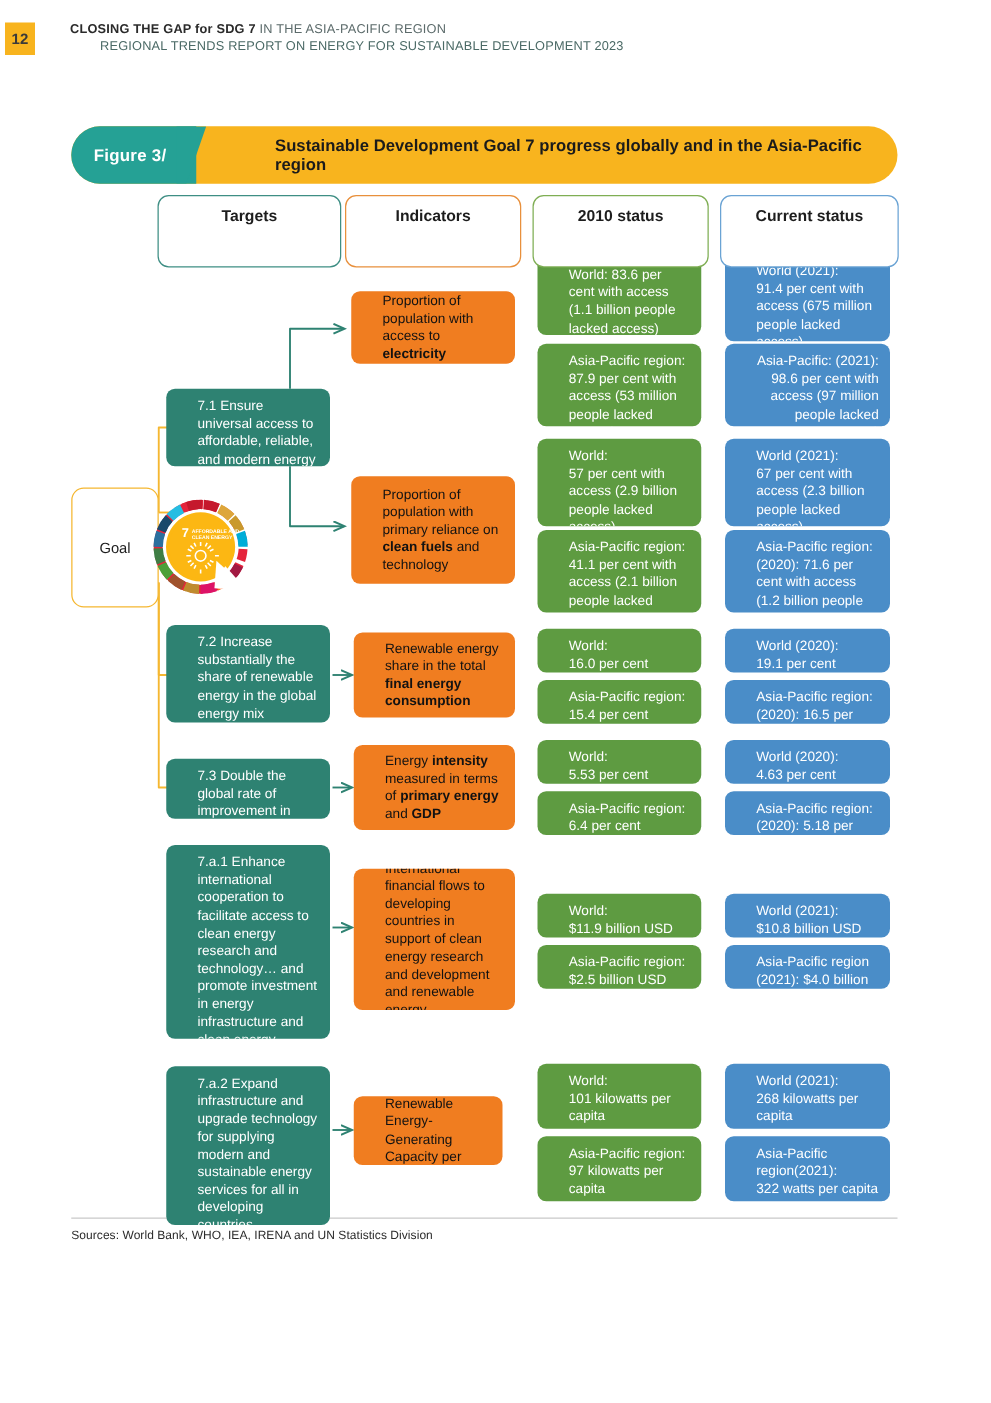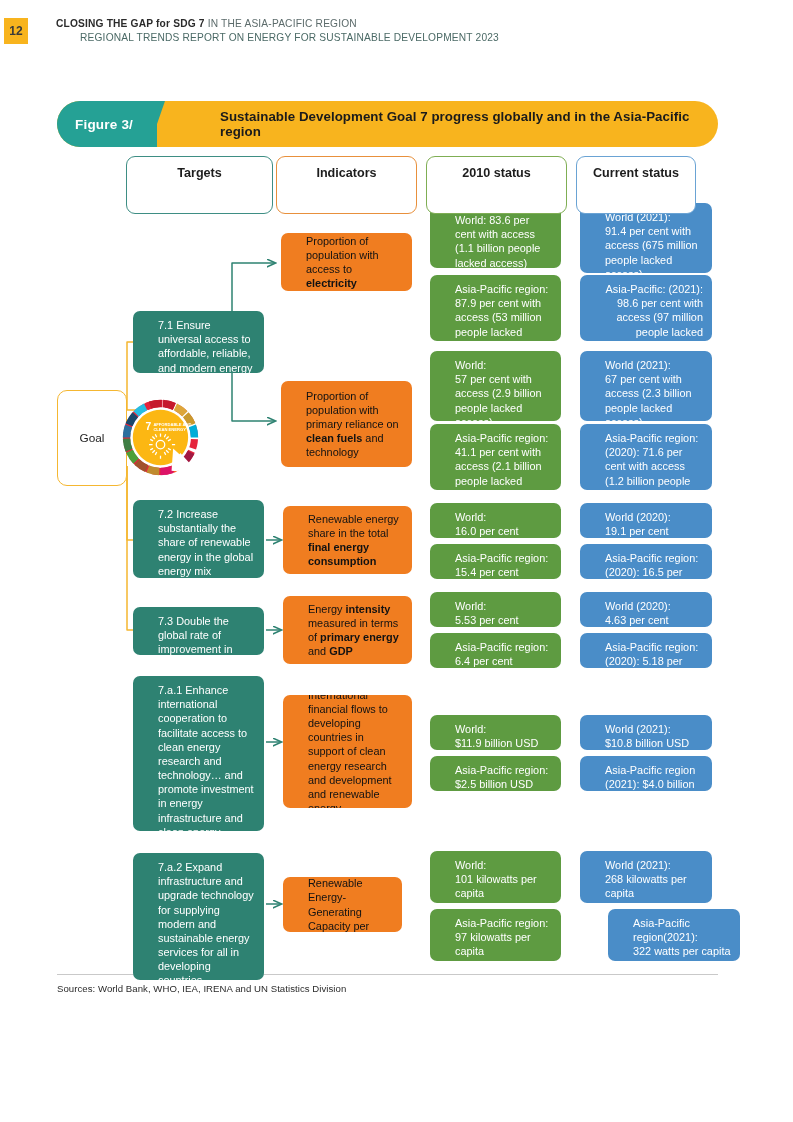--- a/index.html
+++ b/index.html
@@ -104,21 +104,21 @@
     position: absolute;
     top: 9px; left: 0; right: 0;
     text-align: center;
     font-size: 12.6px;
     font-weight: bold;
     color: #1D1D1D;
   }
   .ch-targets   { left: 126px; width: 147px; border-color: #3E8E84; }
   .ch-indicators{ left: 276px; width: 141px; border-color: #E8903C; }
   .ch-2010      { left: 426px; width: 141px; border-color: #7FAE54; }
-  .ch-current   { left: 576px; width: 120px; border-color: #6AA3D4; }
+  .ch-current   { left: 576px; width: 143px; border-color: #6AA3D4; }
 
   
   .goal-box {
     position: absolute;
     left: 57px; top: 390px;
     width: 70px; height: 96px;
     border: 1.6px solid #F5B731;
     border-radius: 10px;
     background: #ffffff;
     z-index: 2;
@@ -339,18 +339,18 @@
   <div class="bx bx-current" style="left:580px; top:715px; width:132px; height:35px;">World (2021):<br>$10.8 billion USD</div>
   <div class="bx bx-current" style="left:580px; top:756px; width:132px; height:35px;">Asia-Pacific region (2021): $4.0 billion USD</div>
 
   <div class="bx bx-target" style="left:133px; top:841px; width:131px; height:127px;margin-top:12px;">7.a.2 Expand infrastructure and upgrade technology for supplying modern and sustainable energy services for all in developing countries…</div>
   <div class="bx bx-indicator vcenter" style="left:283px; top:877px; width:119px; height:55px;">
       <span>Installed Renewable Energy-Generating Capacity per Capita</span>
     </div>
   <div class="bx bx-2010" style="left:430px; top:851px; width:131px; height:52px;">World:<br>101 kilowatts per capita</div>
   <div class="bx bx-2010" style="left:430px; top:909px; width:131px; height:52px;">Asia-Pacific region:<br>97 kilowatts per capita</div>
   <div class="bx bx-current" style="left:580px; top:851px; width:132px; height:52px;">World (2021):<br>268 kilowatts per capita</div>
-  <div class="bx bx-current" style="left:608px; top:909px; width:132px; height:52px;">Asia-Pacific region(2021):<br>322 watts per capita</div>
+  <div class="bx bx-current" style="left:580px; top:909px; width:132px; height:52px;">Asia-Pacific region(2021):<br>322 watts per capita</div>
 
   <div class="footer-rule"></div>
   <div class="sources">Sources:  World Bank, WHO, IEA, IRENA and UN Statistics Division</div>
 
 </div>
 
 </body></html>

